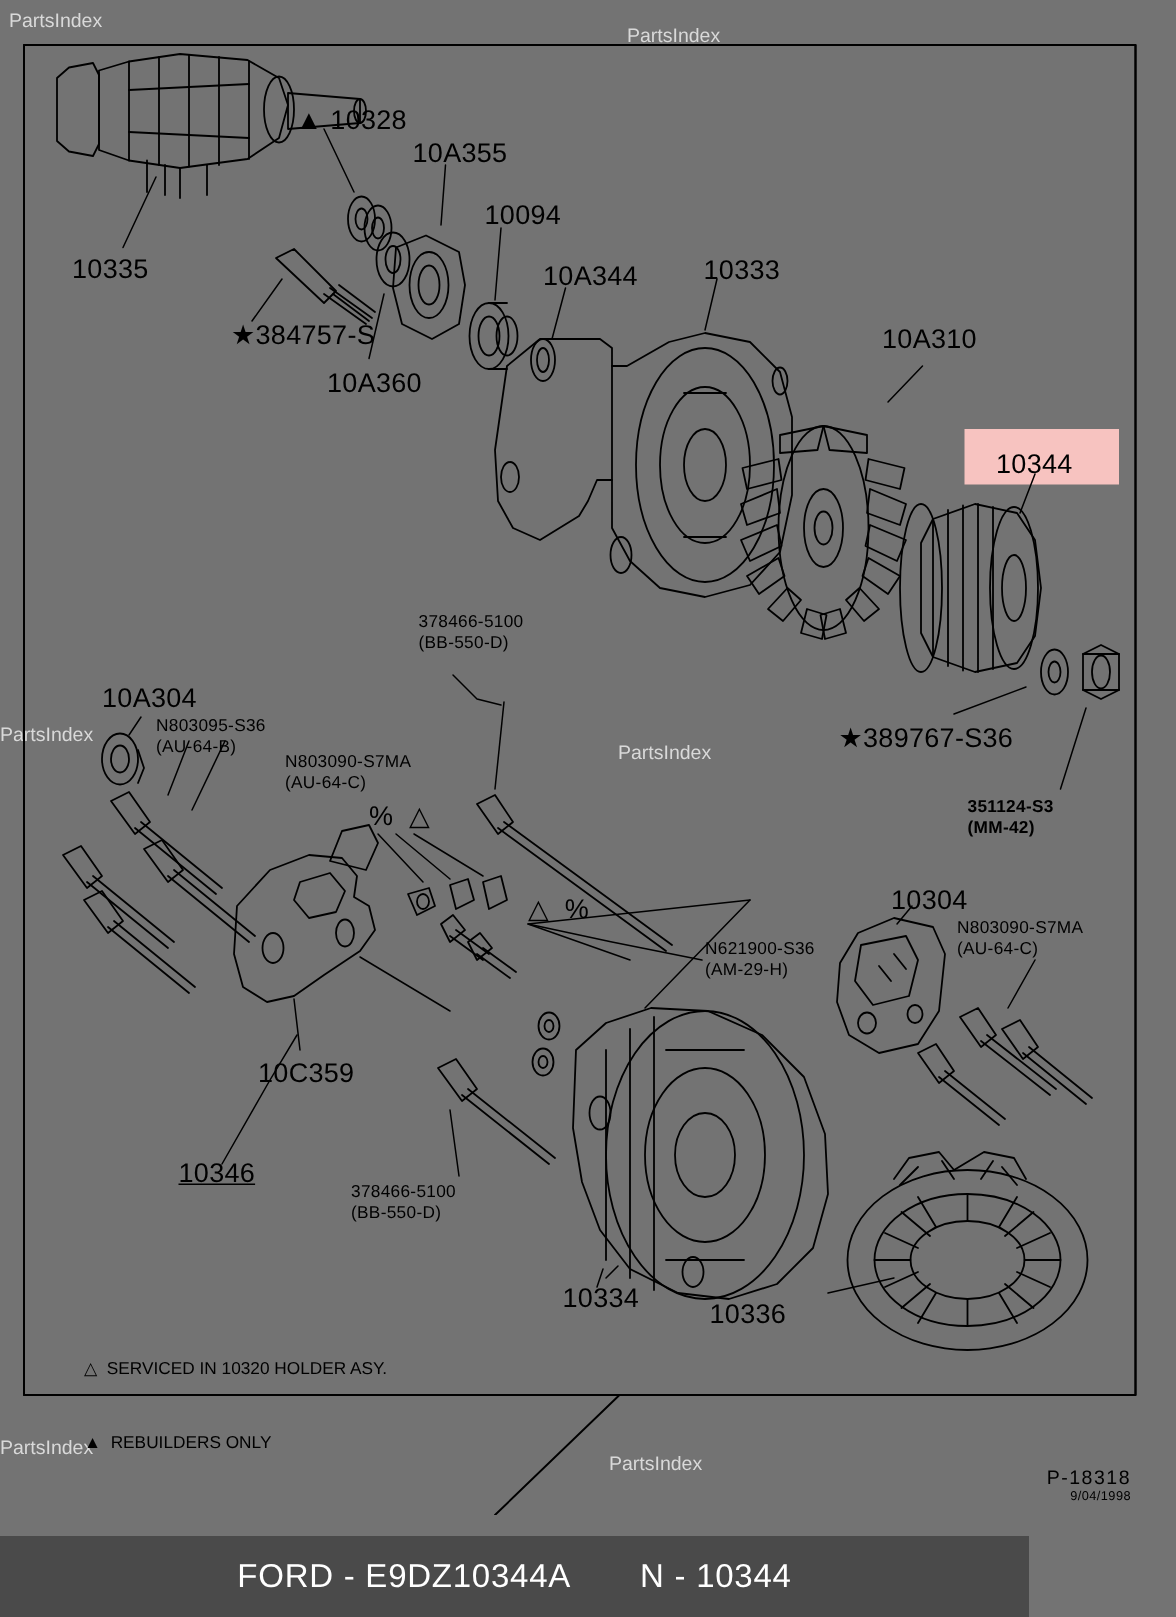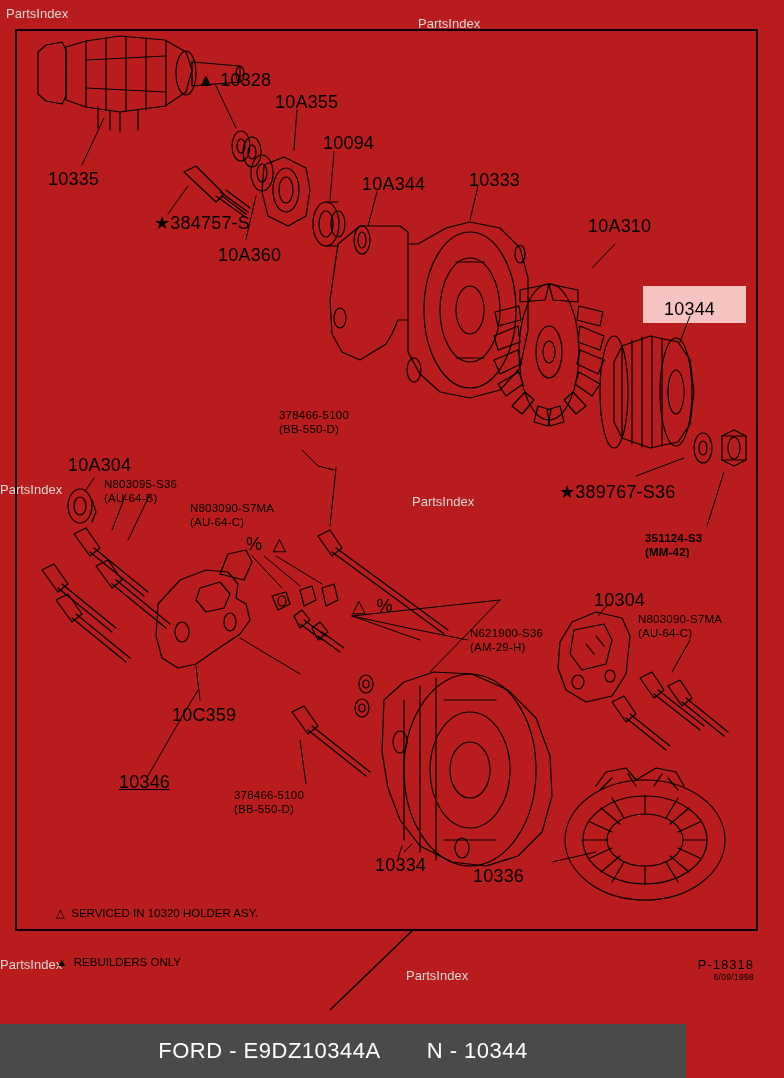--- a/index.html
+++ b/index.html
@@ -11,21 +11,21 @@
     width: 784px;
     height: 1078px;
     font-family: "Liberation Sans", sans-serif;
     position: relative;
     overflow: hidden;
   }
   #page {
     position: relative;
     width: 784px;
     height: 1078px;
-    background: #b91c1c;
+    background: #737373;
   }
   
   .watermark {
     position: absolute;
     color: #d9d9d9;
     font-size: 13px;
     font-family: "Liberation Sans", sans-serif;
     white-space: nowrap;
     pointer-events: none;
     user-select: none;
@@ -67,21 +67,21 @@
     top: 872px;
     font-size: 11.5px;
     line-height: 1.42;
     color: #000;
     white-space: pre;
   }
   
   #figure-code {
     position: absolute;
     right: 30px;
-    bottom: 96px;
+    bottom: 76px;
     text-align: right;
     color: #000;
   }
   #figure-code .code {
     font-size: 13px;
     letter-spacing: 1px;
   }
   #figure-code .date {
     font-size: 8.5px;
     letter-spacing: 0.3px;
@@ -396,21 +396,21 @@
   <div class="lbl" style="left:375px;top:855px;">10334</div>
   <div class="lbl" style="left:473px;top:866px;">10336</div>
 
   <div id="legend">
     <div>△  SERVICED IN 10320 HOLDER ASY.</div>
     <div>▲  REBUILDERS ONLY</div>
   </div>
 
   <div id="figure-code">
     <div class="code">P-18318</div>
-    <div class="date">6/09/1998</div>
+    <div class="date">9/04/1998</div>
   </div>
 
   <div id="bottom-bar">
     <span>FORD - E9DZ10344A</span>
     <span>N - 10344</span>
   </div>
 
 </div>
 
 </body></html>

